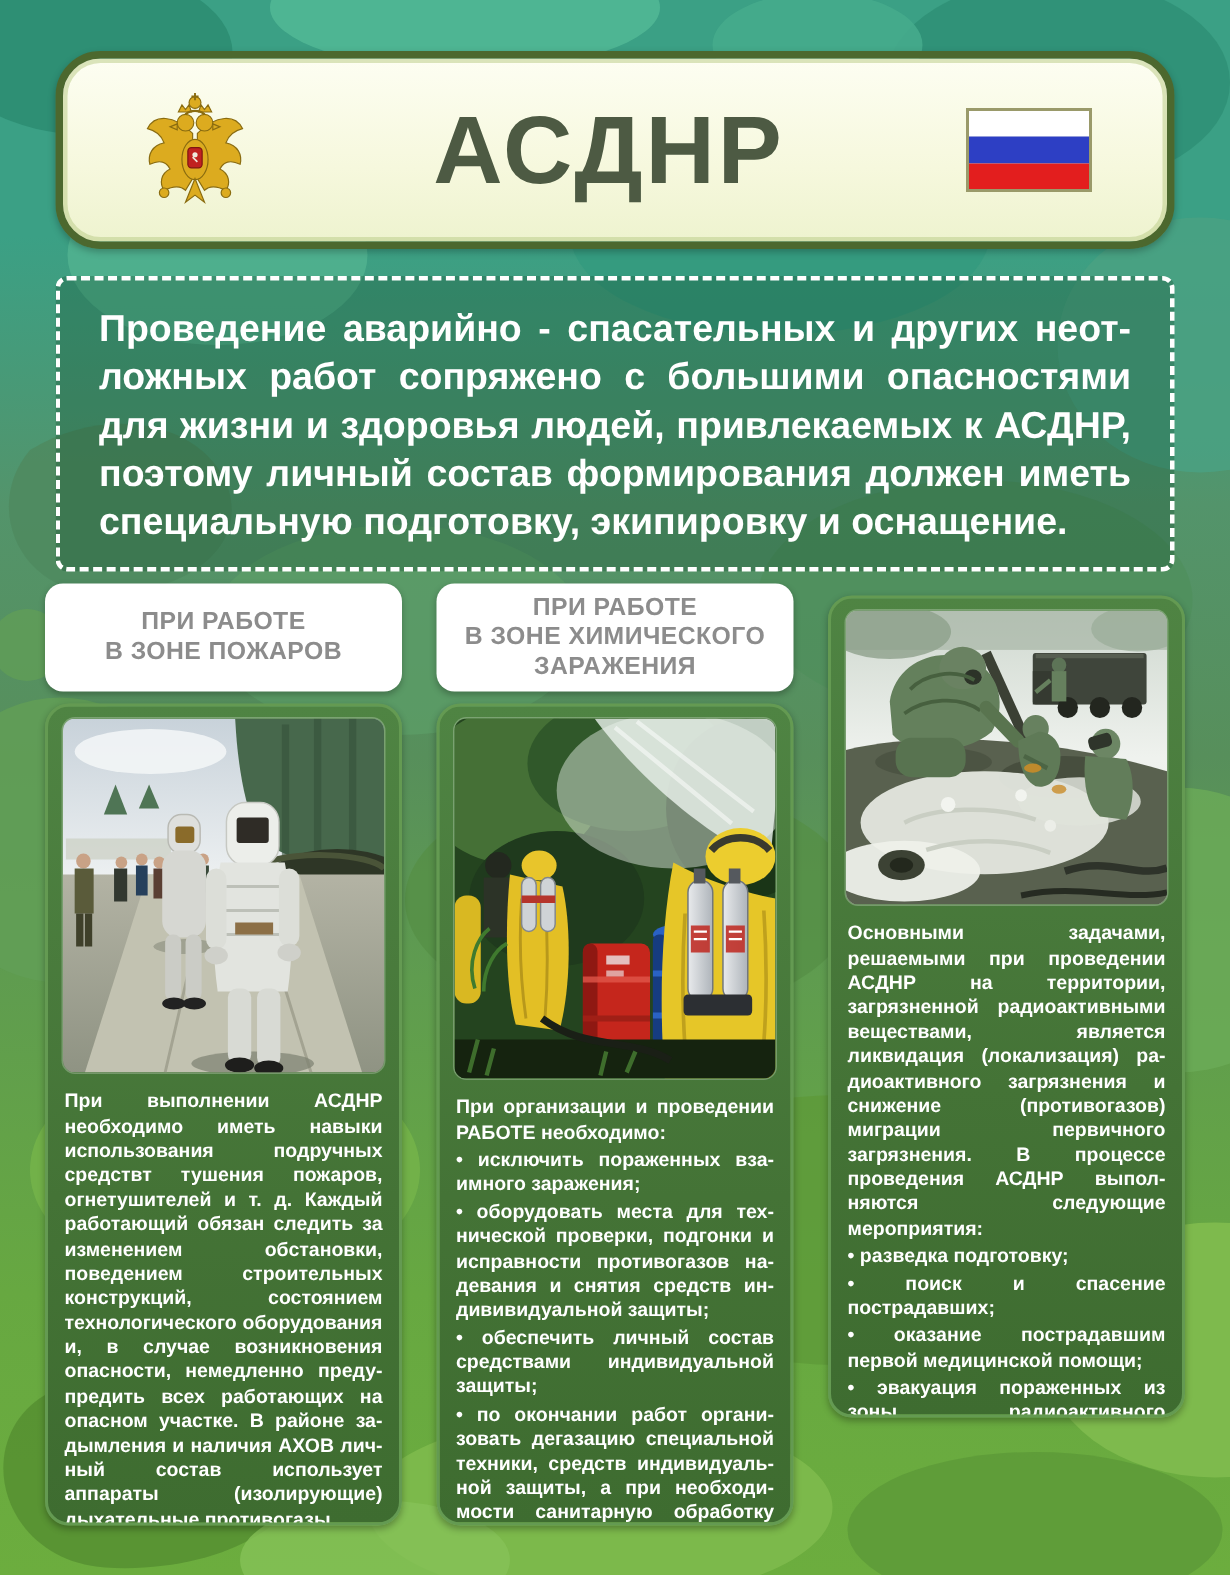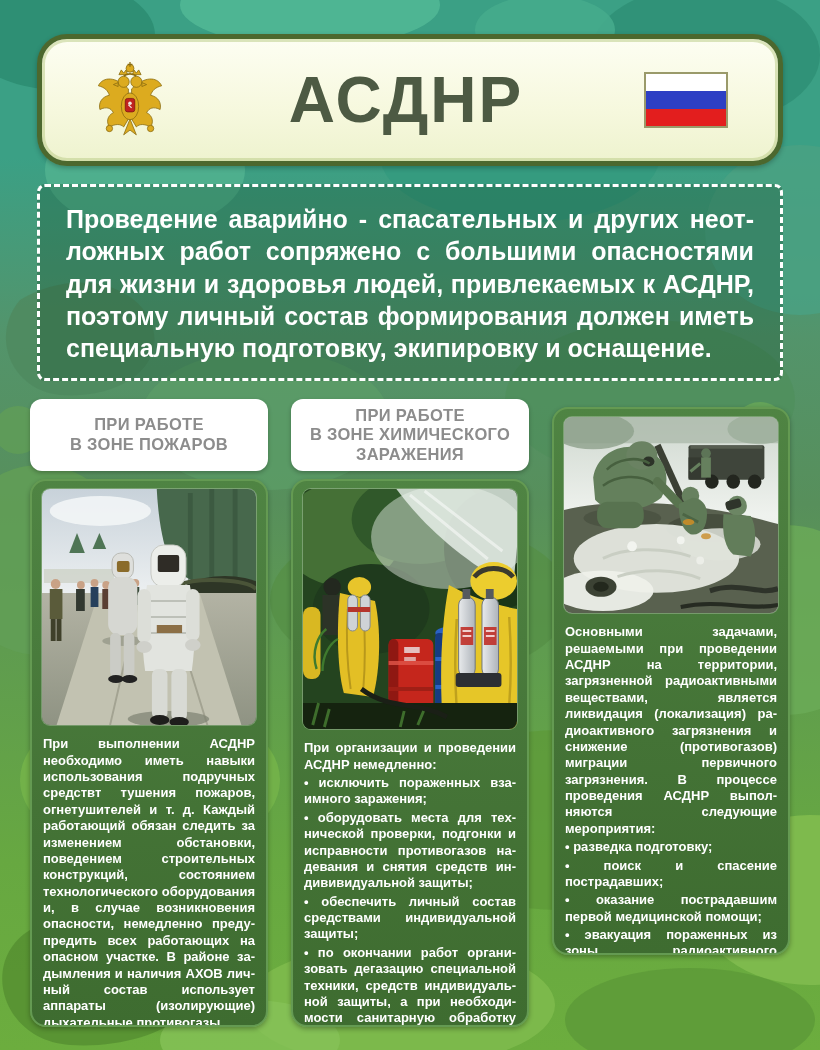--- a/index.html
+++ b/index.html
@@ -38,21 +38,21 @@
     background:rgba(21,75,47,.30);
     padding:16px 26px 14px;box-sizing:border-box;min-height:178px;
   }
   .intro-text{
     color:#ffffff;font-weight:bold;font-size:25px;line-height:1.29;
     text-align:justify;hyphens:manual;
   }
 
   
   .columns{
-    margin:18px -7px 0;display:grid;grid-template-columns:1fr 1fr 1fr;gap:23px;
+    margin:8px -7px 0;display:grid;grid-template-columns:1fr 1fr 1fr;gap:23px;
   }
   .col-header{
     background:#ffffff;border-radius:12px;height:72px;
     display:flex;align-items:center;justify-content:center;
     box-shadow:0 2px 4px rgba(0,0,0,.25);
   }
   .col-header span{
     color:#8c8c8c;font-weight:bold;font-size:16.5px;line-height:1.2;
     text-align:center;white-space:pre-line;letter-spacing:.3px;
   }
@@ -290,21 +290,21 @@
             <rect x="164" y="100" width="8" height="10" fill="#55595e"></rect>
             <rect x="188" y="100" width="8" height="10" fill="#55595e"></rect>
             <rect x="157" y="184" width="47" height="14" rx="3" fill="#2c2f33"></rect>
             <rect y="214" width="220" height="26" fill="#15230f"></rect>
             <path d="M60,200 C90,222 120,212 148,228" stroke="#1a1f16" stroke-width="5" fill="none"></path>
             <path d="M10,236 l6,-22 M22,238 l5,-18 M100,238 l4,-16 M118,236 l6,-14" stroke="#3e6d2c" stroke-width="3" fill="none"></path>
             <path d="M14,180 c-6,-18 2,-34 10,-40 M20,182 c0,-16 8,-28 16,-32" stroke="#3f7a2e" stroke-width="2.5" fill="none"></path>
           </svg>
         </div>
         <div class="body-text">
-          <p>При организации и проведении АСДНР немедленно:</p>
+          <p>При организации и проведении РАБОТЕ необходимо:</p>
           <p>• исключить пораженных вза­имного заражения;</p>
           <p>• оборудовать места для тех­нической проверки, подгонки и исправности противогазов на­девания и снятия средств ин­дививидуальной защиты;</p>
           <p>• обеспечить личный состав средствами индивидуальной защиты;</p>
           <p>• по окончании работ органи­зовать дегазацию специальной техники, средств индивидуаль­ной защиты, а при необходи­мости санитарную обработку людей.</p>
         </div>
       </div>
     </div>
 
     <div>
       <div class="panel">

